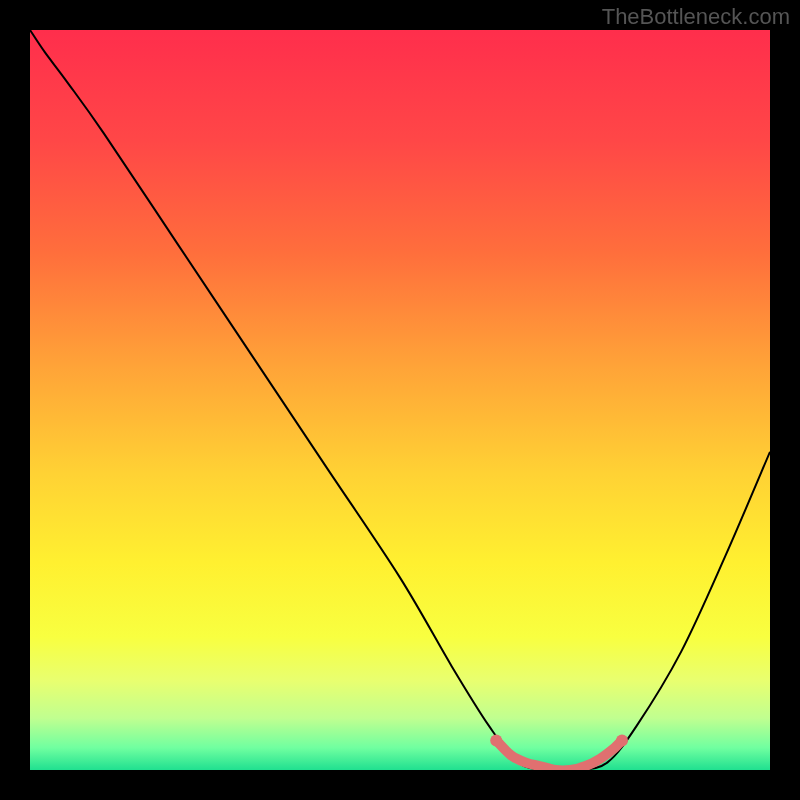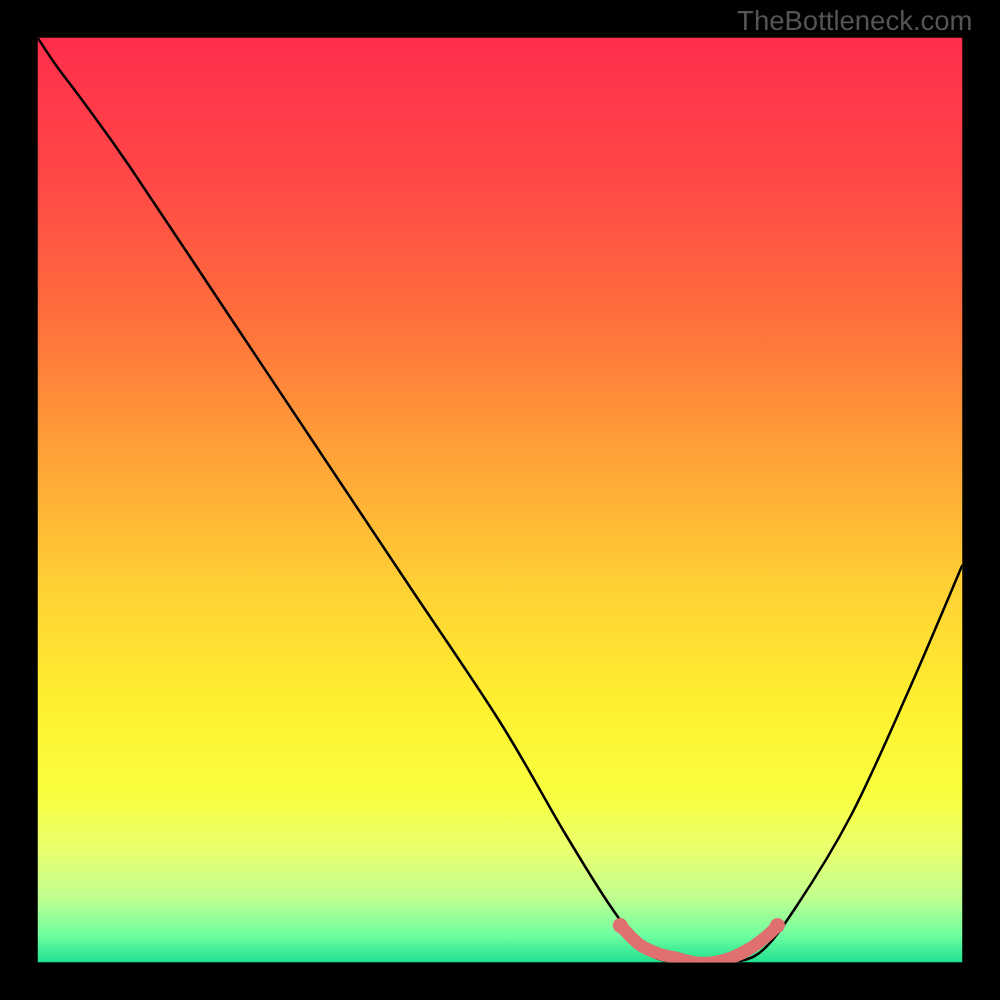--- a/index.html
+++ b/index.html
@@ -7,21 +7,21 @@
     padding: 0;
     background: #000;
     width: 800px;
     height: 800px;
     overflow: hidden;
     font-family: Arial, sans-serif;
   }
   .watermark {
     position: absolute;
     top: 4px;
-    right: 22px;
+    right: 10px;
     color: #555;
     font-size: 22px;
     font-weight: 500;
     z-index: 10;
   }
   .chart-container {
     position: absolute;
     left: 30px;
     top: 30px;
     width: 740px;

